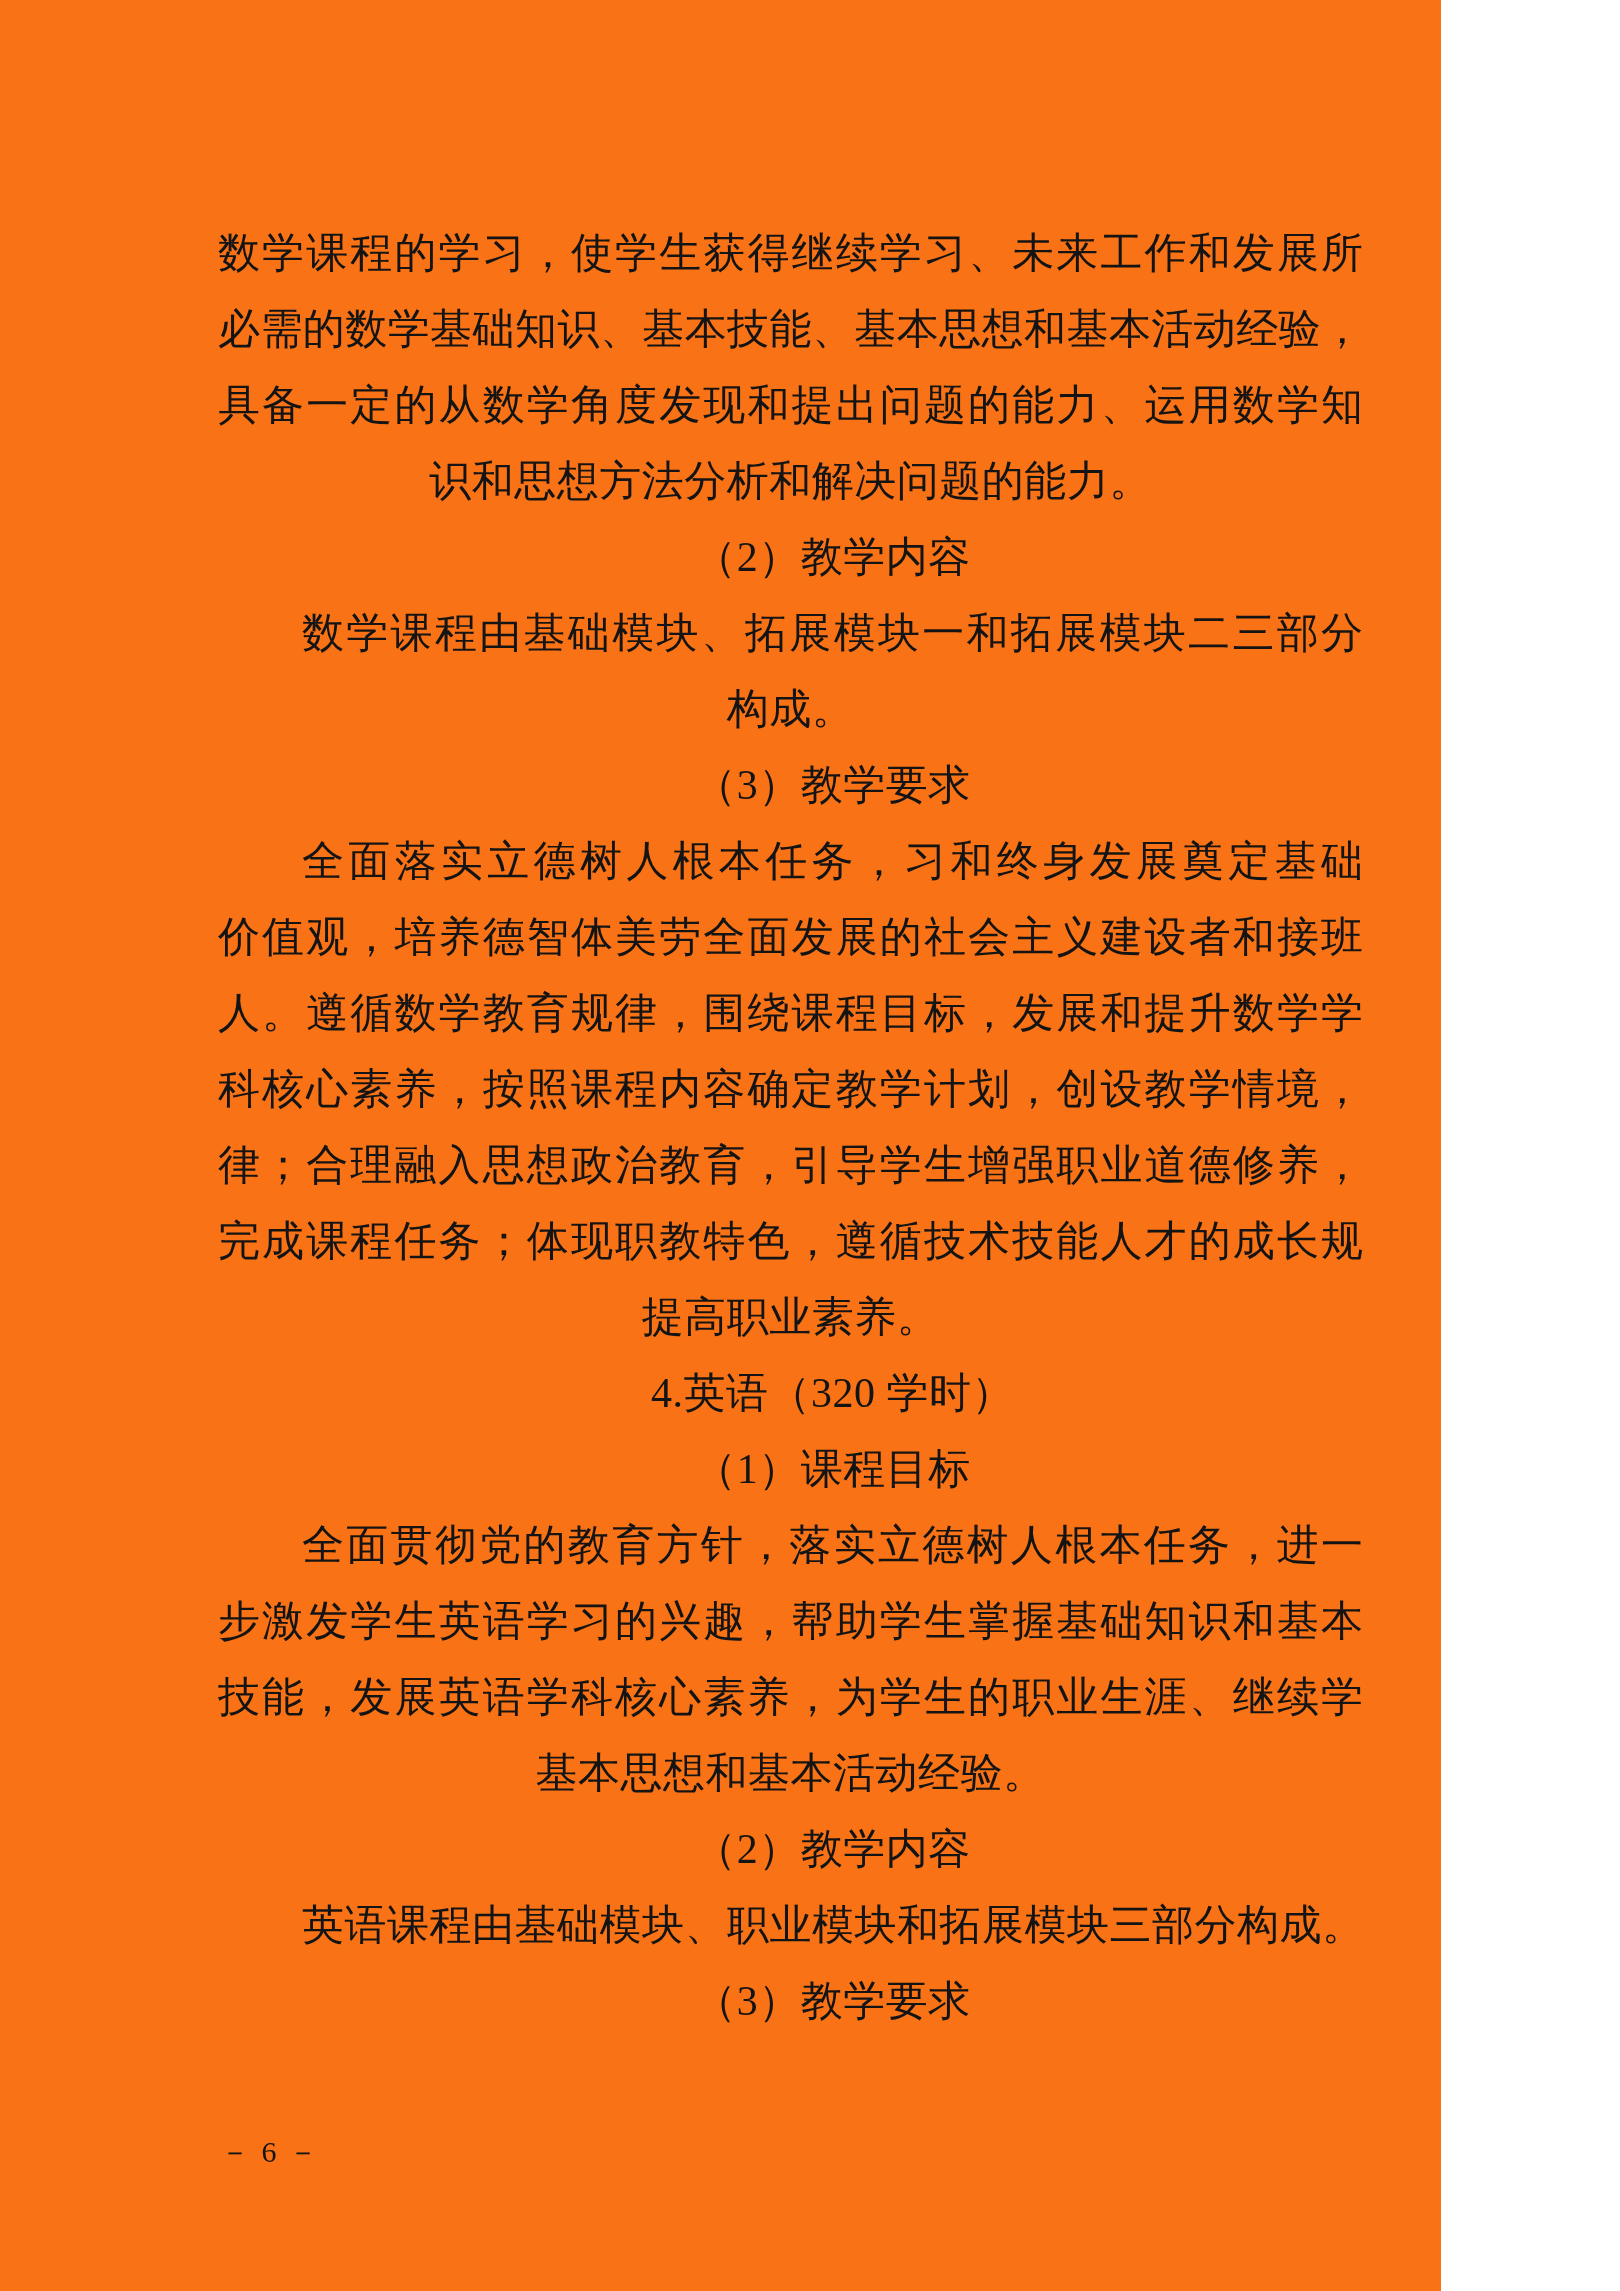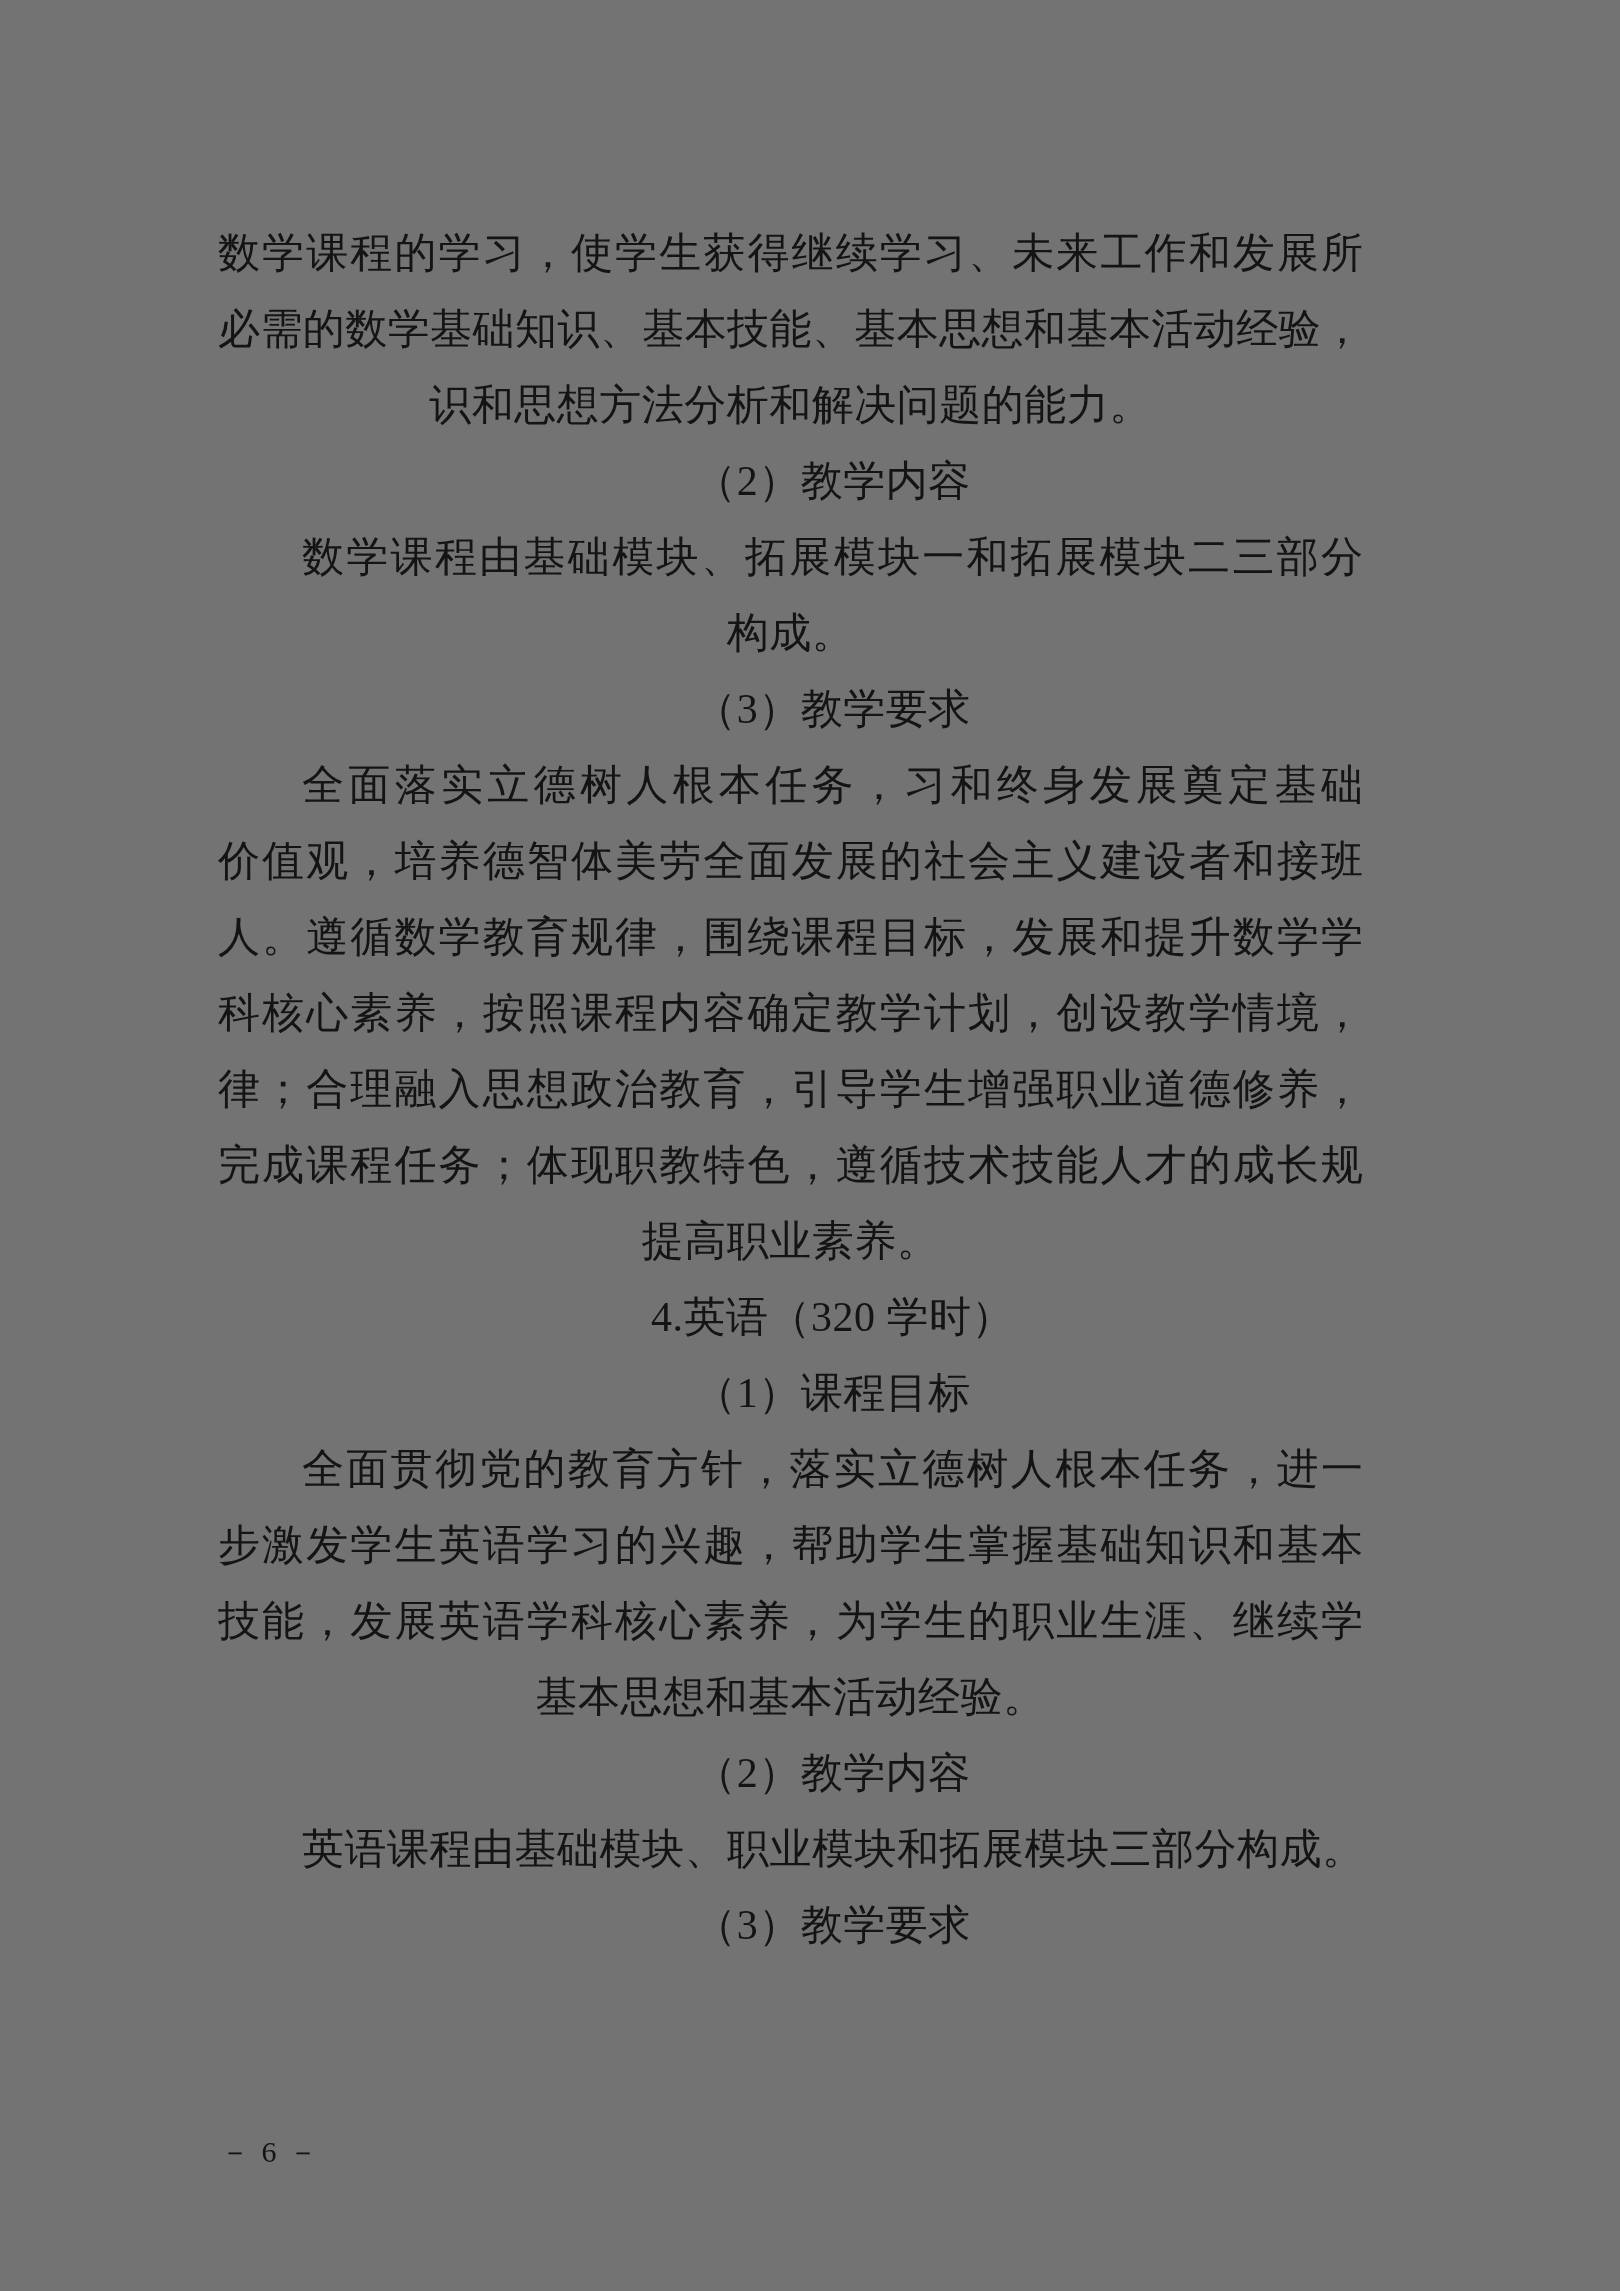--- a/index.html
+++ b/index.html
@@ -2,23 +2,23 @@
 <html lang="zh"><head>
 <meta charset="utf-8">
 <style>
   html, body {
     margin: 0;
     padding: 0;
     background: #ffffff;
   }
   .page {
     position: relative;
-    width: 1620px;
+    width: 1441px;
     height: 2292px;
-    background: #737373;
+    background: #f97316;
     overflow: hidden;
     font-family: "Liberation Serif", "DejaVu Serif", serif;
     color: #141414;
   }
   .text-block {
     position: absolute;
     left: 218px;
     top: 215px;
     width: 1145px;
   }
@@ -53,20 +53,21 @@
     color: #141414;
   }
 </style>
 </head>
 <body>
 
 <div class="page">
   <div class="text-block">
     <div class="l fill">数学课程的学习，使学生获得继续学习、未来工作和发展所</div>
     <div class="l fill">必需的数学基础知识、基本技能、基本思想和基本活动经验，</div>
+    <div class="l fill">具备一定的从数学角度发现和提出问题的能力、运用数学知</div>
     <div class="l">识和思想方法分析和解决问题的能力。</div>
     <div class="l ind">（2）教学内容</div>
     <div class="l ind fill">数学课程由基础模块、拓展模块一和拓展模块二三部分</div>
     <div class="l">构成。</div>
     <div class="l ind">（3）教学要求</div>
     <div class="l ind fill">全面落实立德树人根本任务，习和终身发展奠定基础</div>
     <div class="l fill">价值观，培养德智体美劳全面发展的社会主义建设者和接班</div>
     <div class="l fill">人。遵循数学教育规律，围绕课程目标，发展和提升数学学</div>
     <div class="l fill">科核心素养，按照课程内容确定教学计划，创设教学情境，</div>
     <div class="l fill">律；合理融入思想政治教育，引导学生增强职业道德修养，</div>

